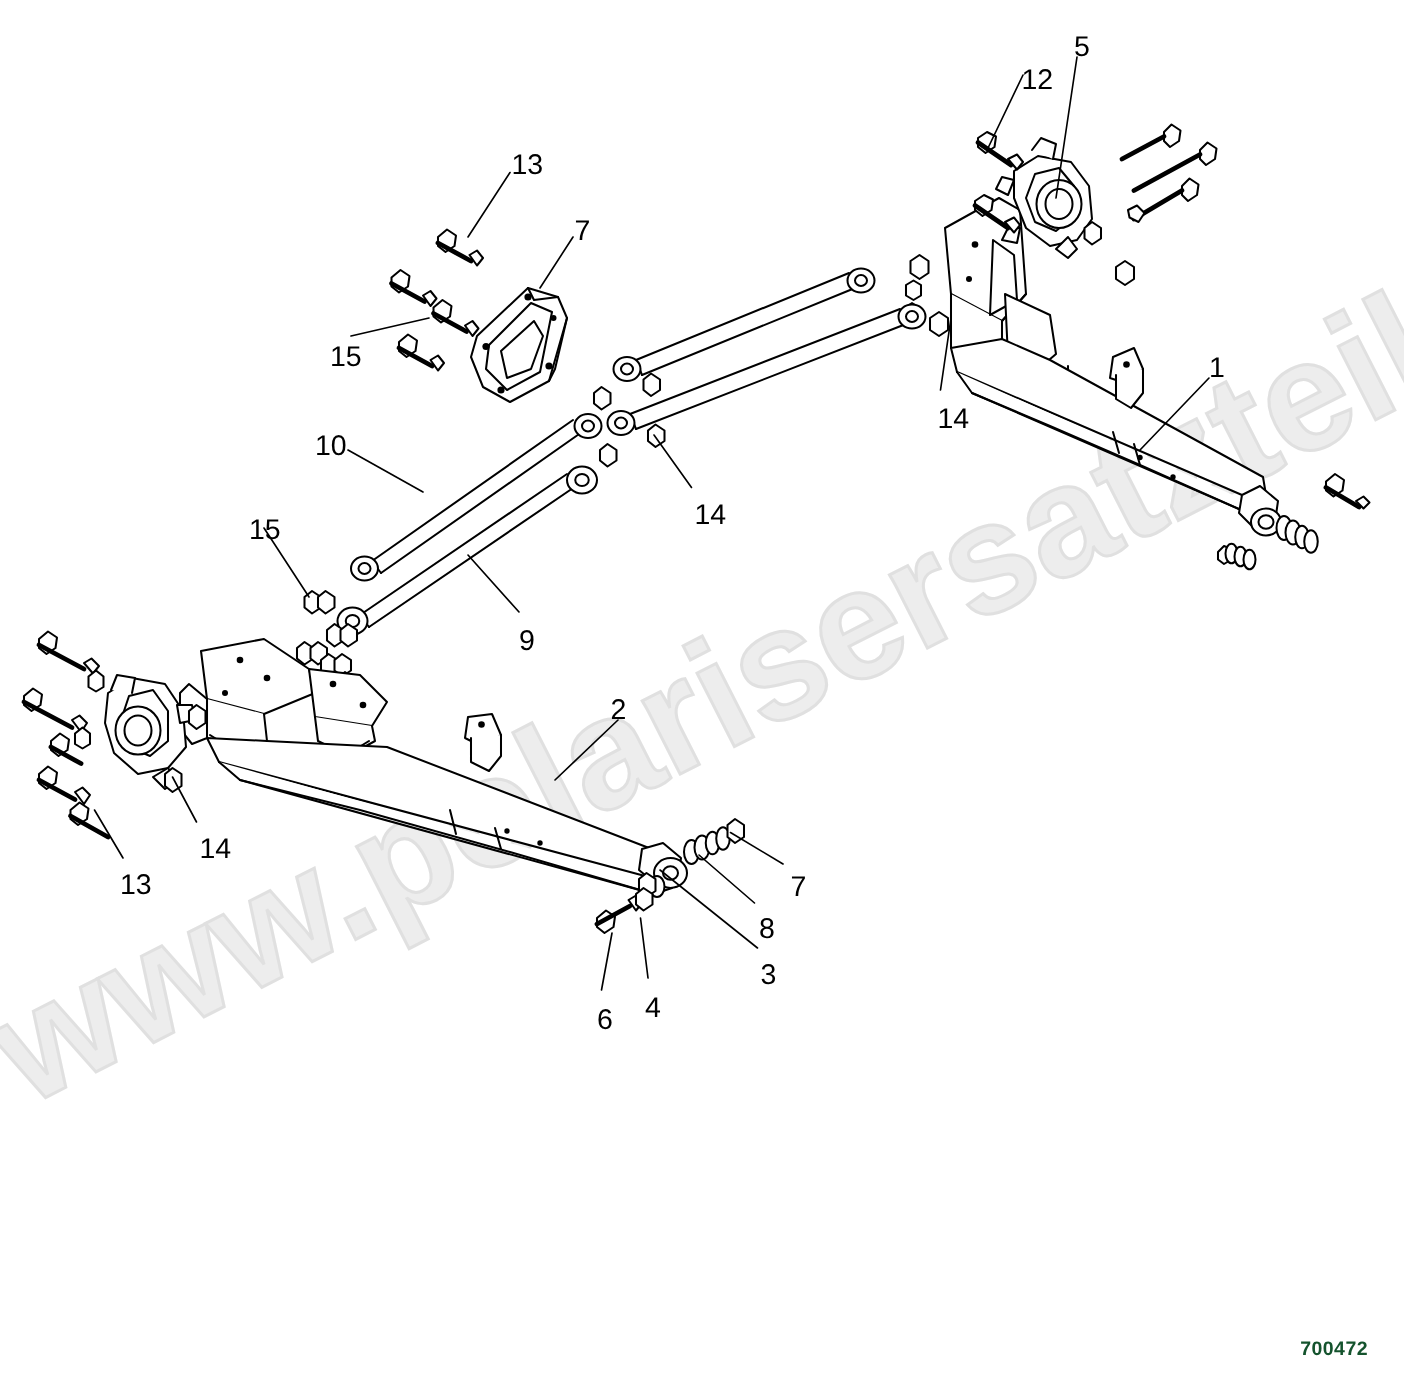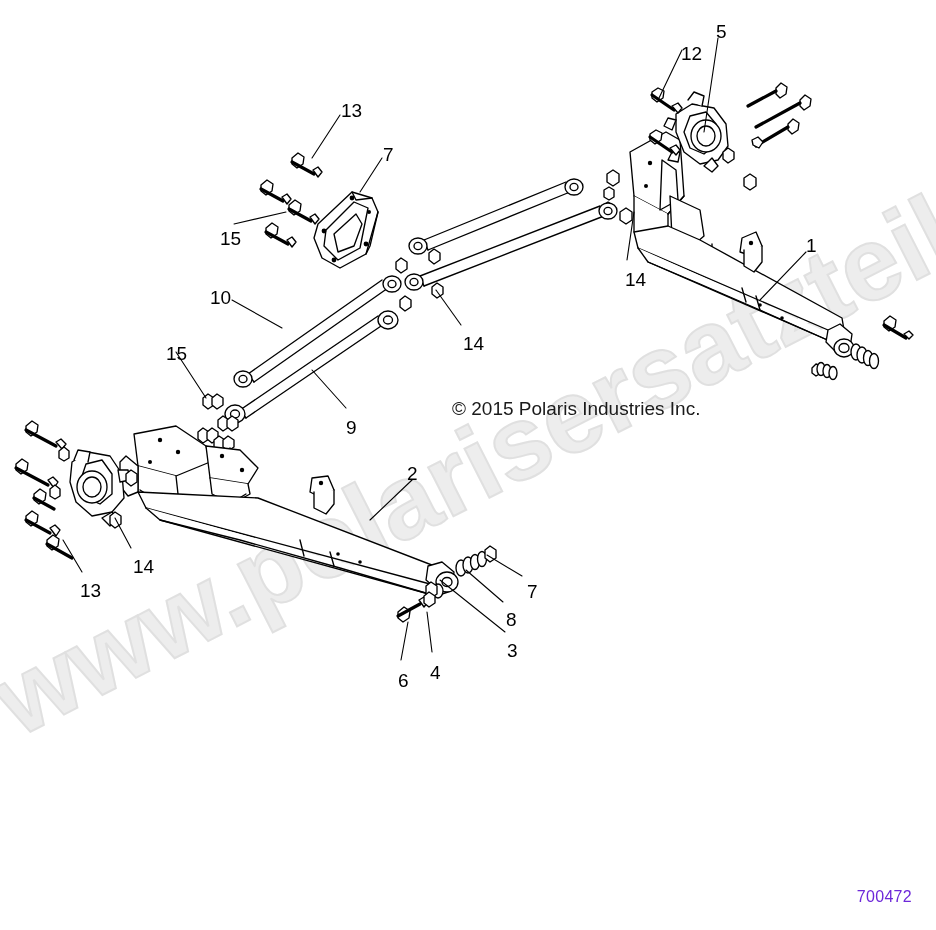--- a/index.html
+++ b/index.html
@@ -23,24 +23,25 @@
     position:absolute;
     left:452px;top:398px;
     font-size:19px;
     color:#1a1a1a;
     font-family:"Liberation Sans", sans-serif;
     white-space:nowrap;
   }
   #partnumber{
     position:absolute;
     right:24px;bottom:24px;
-    font-size:16px;
-    color:#6d28d9;
+    font-size:13px;
+    color:#14532d;
     font-family:"Liberation Sans", sans-serif;
     letter-spacing:.3px;
+    font-weight:bold;
   }
   #watermark{
     position:absolute;
     left:0;top:0;width:936px;height:930px;
     pointer-events:none;
   }
 </style>
 </head>
 <body>
 
@@ -368,17 +369,16 @@
       <div class="callout" style="left: 681px; top: 44px;">12</div>
       <div class="callout" style="left: 341px; top: 101px;">13</div>
       <div class="callout" style="left: 80px; top: 581px;">13</div>
       <div class="callout" style="left: 625px; top: 270px;">14</div>
       <div class="callout" style="left: 463px; top: 334px;">14</div>
       <div class="callout" style="left: 133px; top: 557px;">14</div>
       <div class="callout" style="left: 220px; top: 229px;">15</div>
       <div class="callout" style="left: 166px; top: 344px;">15</div>
     </div>
 
-  <div id="copyright">© 2015 Polaris Industries Inc.</div>
 
   <div id="partnumber">700472</div>
 
 </div>
 
 </body></html>

